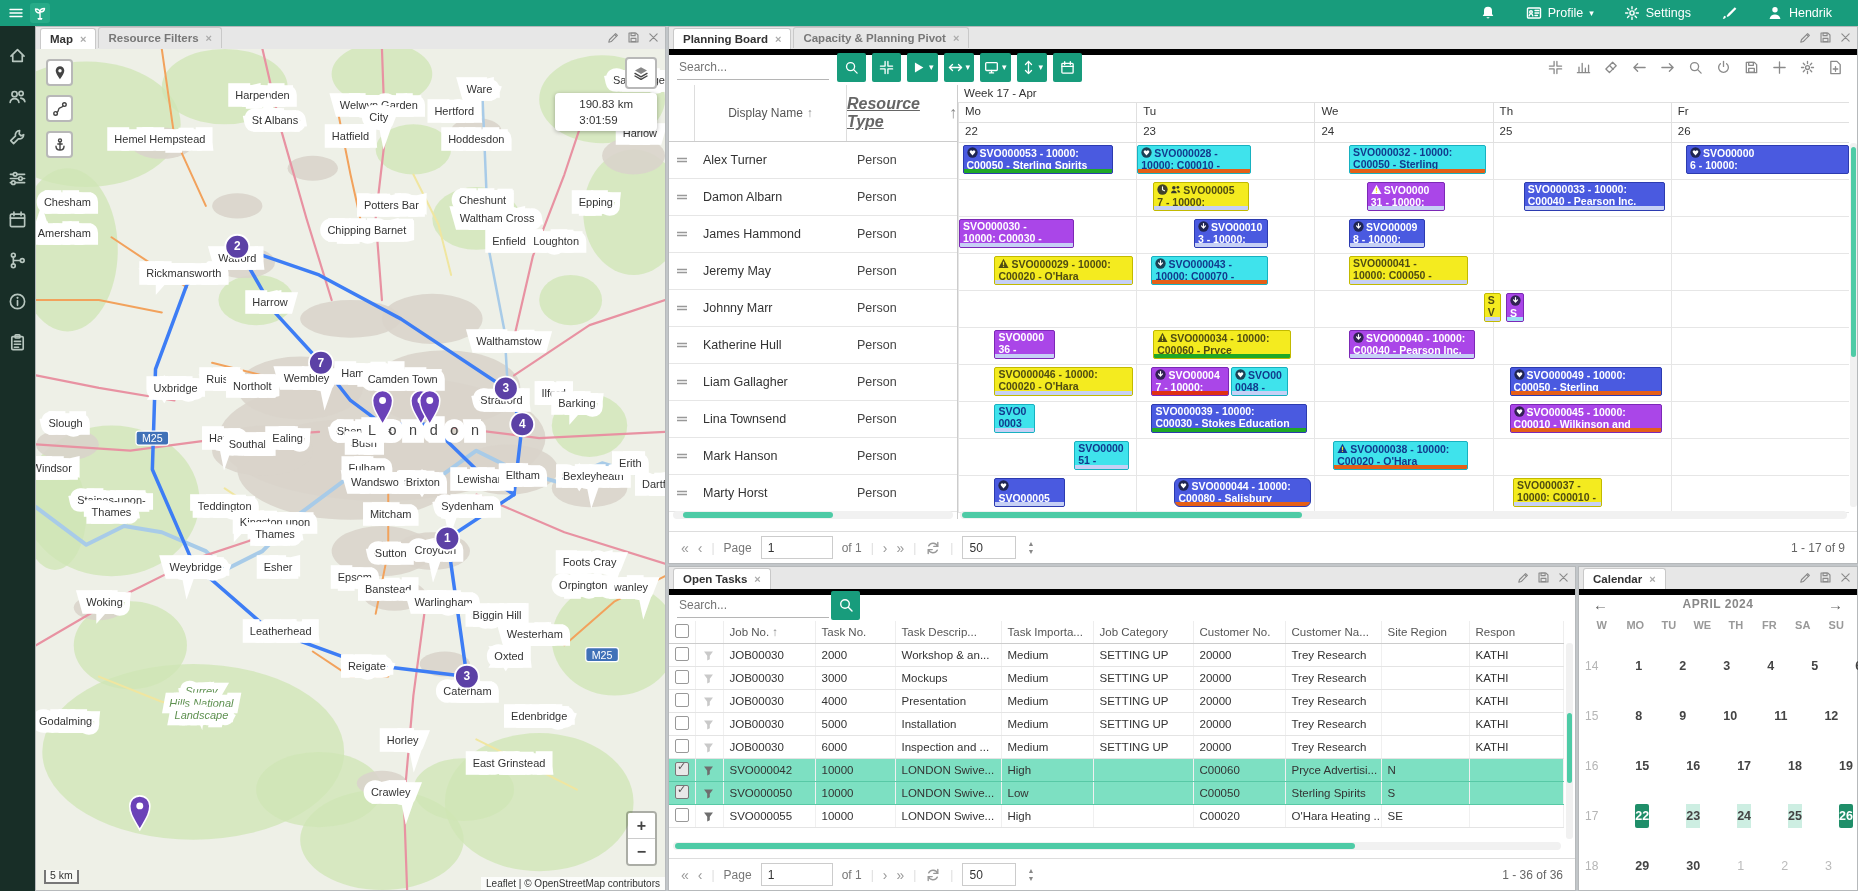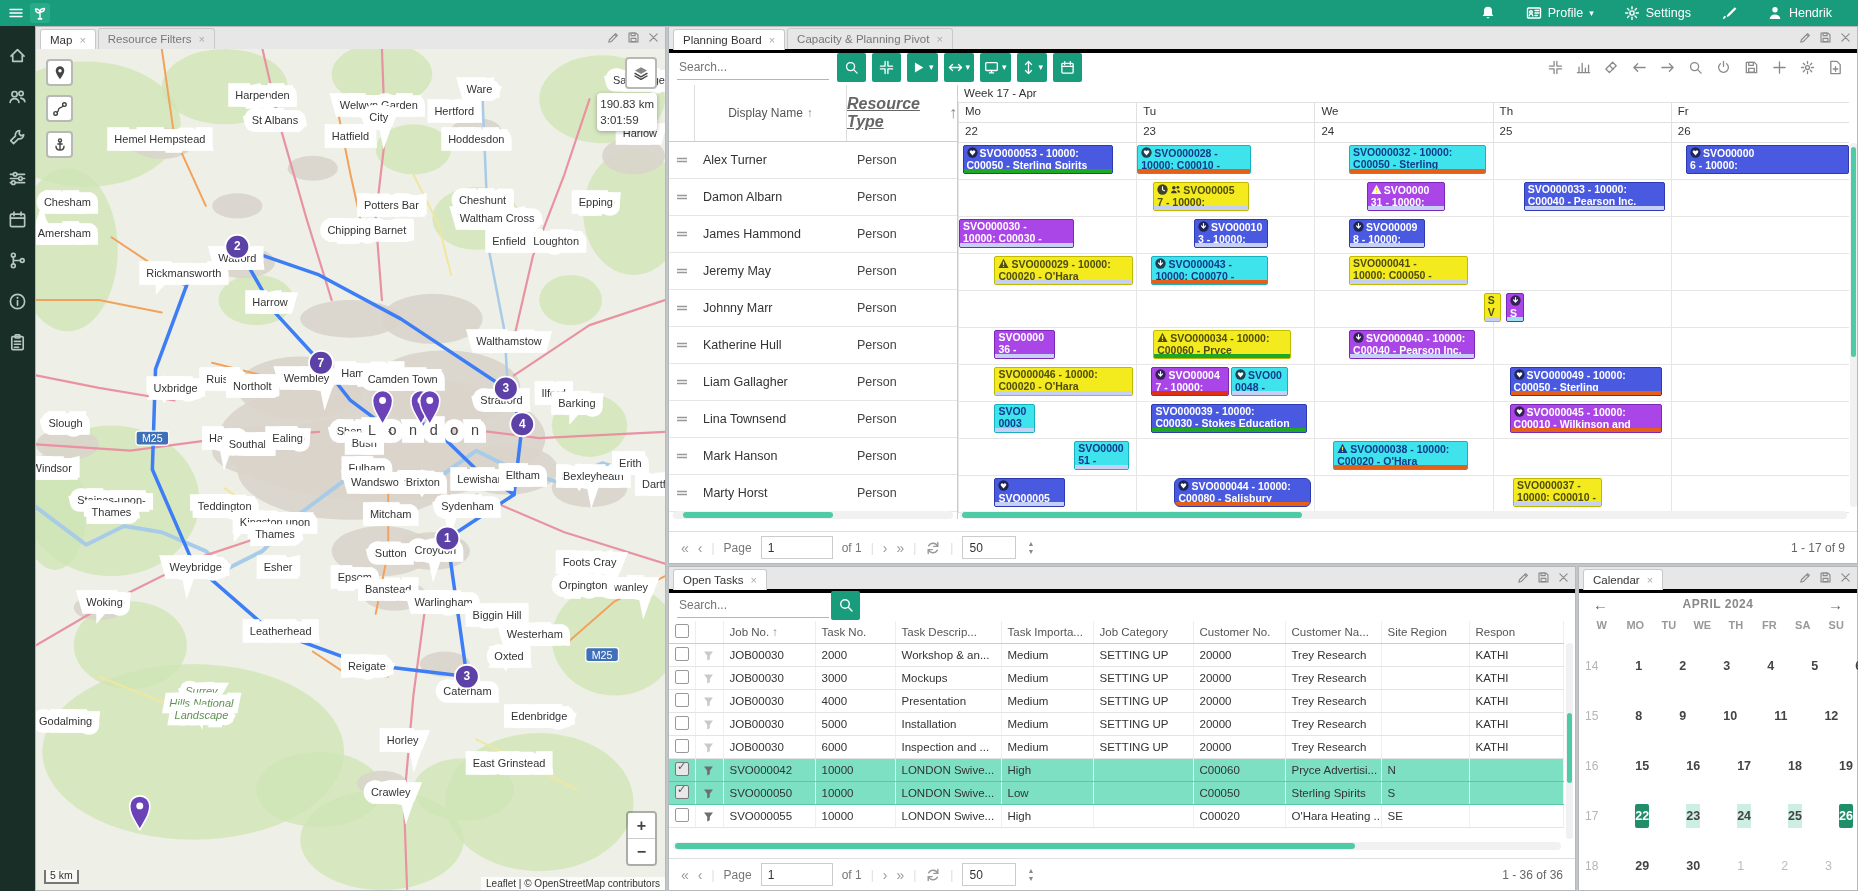--- a/index.html
+++ b/index.html
@@ -12,35 +12,35 @@
   .tb-right{margin-left:auto;display:flex;align-items:center;gap:30px;padding-right:26px;font-size:12.5px;}
   .tb-item{display:flex;align-items:center;gap:6px;cursor:pointer;}
   .tb-caret{font-size:9px;}
   .ic{display:inline-block;vertical-align:middle;}
   .ic svg,svg.ic{display:block;}
   
   .sidebar{position:absolute;left:0;top:26px;width:35px;height:865px;background:#182e27;display:flex;flex-direction:column;align-items:center;padding-top:20px;gap:21px;box-sizing:border-box;}
   .sb-item{width:20px;height:20px;color:#b7c6bf;cursor:pointer;}
   
   .panel{position:absolute;background:#fff;border:1px solid #b6b9bb;box-sizing:border-box;}
-  .tabbar{position:relative;height:22px;background:#e7e7e7;border-bottom:4px solid #000000;display:flex;align-items:flex-end;padding-left:4px;}
+  .tabbar{position:relative;height:22px;background:#e7e7e7;border-bottom:6px solid #000000;display:flex;padding-left:4px;font-weight:bold;}
   .tab{height:21px;box-sizing:border-box;padding:0 9px;display:flex;align-items:center;gap:7px;font-size:11.5px;color:#777;background:#e7e7e7;border:1px solid #c9c9c9;border-bottom:none;border-radius:3px 3px 0 0;margin-right:2px;cursor:pointer;white-space:nowrap;}
   .tab.active{background:#fff;color:#333;position:relative;top:1px;}
   .tab .x{color:#aaa;font-size:11px;}
   .panel-icons{position:absolute;right:5px;top:4px;display:flex;gap:7px;color:#8a8a8a;align-items:center;}
   .panel-icons .ic{cursor:pointer;}
   
   #map-panel{left:35px;top:26px;width:631px;height:865px;}
   .map-area{position:absolute;left:0;top:22px;right:0;bottom:0;overflow:hidden;background:#eef0e8;}
   .map-area svg.mapsvg{position:absolute;left:0;top:0;width:100%;height:100%;}
   .map-label{fill:#333;font-size:10.5px;paint-order:stroke;stroke:#ffffff;stroke-width:2.5px;font-family:"Liberation Sans",sans-serif;text-anchor:middle;}
   .map-label.big{font-size:14px;letter-spacing:2px;fill:#444;}
   .map-label.area{fill:#5e9150;font-style:italic;stroke-width:2px;}
   .mapbtn{position:absolute;width:27px;height:27px;background:#fff;border:2px solid rgba(0,0,0,.28);border-radius:4px;display:flex;align-items:center;justify-content:center;color:#444;cursor:pointer;box-sizing:border-box;z-index:5;}
-  .routebox{position:absolute;right:8px;top:44px;background:#fff;border-radius:4px;box-shadow:0 1px 4px rgba(0,0,0,.3);padding:3px 3px;font-size:11.5px;color:#333;line-height:1.4;z-index:5;}
+  .routebox{position:absolute;right:8px;top:44px;background:#fff;border-radius:4px;box-shadow:0 1px 4px rgba(0,0,0,.3);padding:3px 24px;font-size:11.5px;color:#333;line-height:1.4;z-index:5;}
   .zoomctl{position:absolute;right:8px;bottom:24px;width:27px;border:2px solid rgba(0,0,0,.28);border-radius:4px;overflow:hidden;z-index:5;}
   .zoomctl div{height:25px;background:#fff;display:flex;align-items:center;justify-content:center;font-size:16px;font-weight:bold;color:#444;cursor:pointer;}
   .zoomctl div:first-child{border-bottom:1px solid #ccc;}
   .scalebar{position:absolute;left:8px;bottom:6px;border:2px solid #777;border-top:none;background:rgba(255,255,255,.6);font-size:10.5px;color:#333;padding:0 4px 1px 4px;line-height:11px;z-index:5;}
   .attribution{position:absolute;right:0;bottom:0;background:rgba(255,255,255,.78);font-size:10px;color:#333;padding:1px 5px;z-index:5;}
   
   #plan-panel{left:668px;top:26px;width:1190px;height:538px;}
   .ptoolbar{position:absolute;left:0;top:22px;right:0;height:36px;display:flex;align-items:center;padding:0 8px;gap:6px;box-sizing:border-box;}
   .minput{border:none;border-bottom:1px solid #b5b5b5;font-size:12px;color:#666;width:148px;padding:5px 2px;background:transparent;outline:none;margin-right:2px;}
   .gbtn{height:29px;min-width:29px;background:#189c7c;color:#fff;border-radius:2px;display:flex;align-items:center;justify-content:center;cursor:pointer;gap:3px;padding:0 4px;box-sizing:border-box;}

